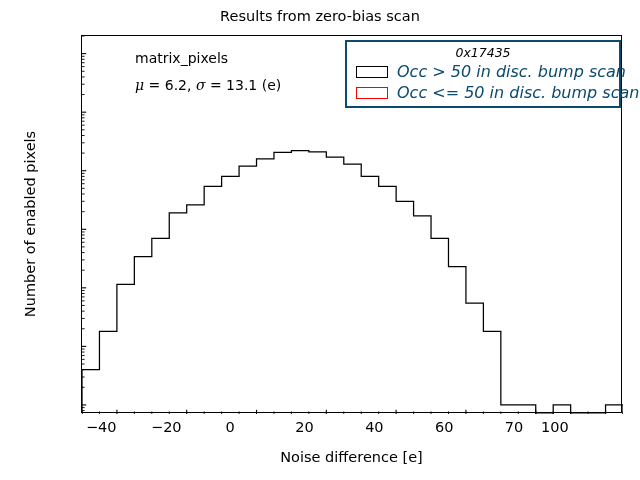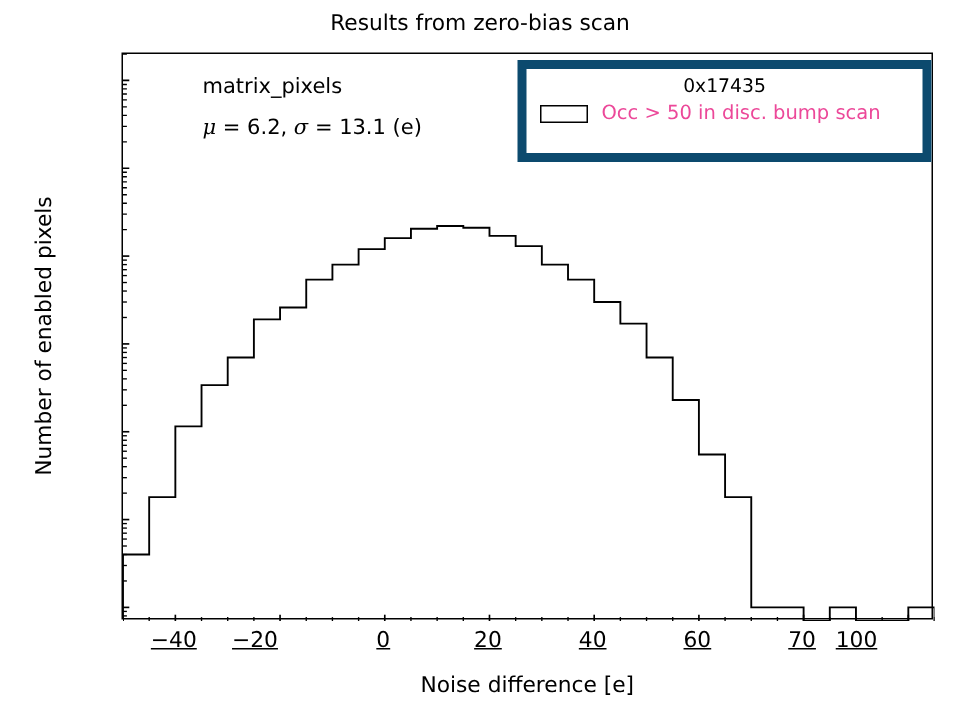--- a/index.html
+++ b/index.html
@@ -6,31 +6,31 @@
   body{width:640px;height:480px;background:#ffffff;font-family:"DejaVu Sans","Liberation Sans",sans-serif;overflow:hidden;}
   #fig{position:relative;width:516px;height:480px;}
 
   .title{position:absolute;left:0;top:8px;width:640px;text-align:center;font-size:14.5px;color:#000;}
 
   .axes{position:absolute;left:81px;top:35px;width:541px;height:378px;border:1.05px solid #000;box-sizing:border-box;}
   .plotsvg{position:absolute;left:0;top:0;}
 
   .ylabel{position:absolute;transform-origin:0 0;transform:rotate(-90deg);font-size:14.5px;color:#000;white-space:nowrap;}
   .xlabel{position:absolute;left:81px;top:449px;width:541px;text-align:center;font-size:14.5px;color:#000;}
-  .xtick{position:absolute;font-size:14.5px;color:#000;text-align:center;white-space:nowrap;text-decoration:underline;}
+  .xtick{position:absolute;font-size:14.5px;color:#000;white-space:nowrap;}
 
   .annot{position:absolute;font-size:14px;color:#000;white-space:nowrap;margin-left:44px;}
   .annot .it{font-style:italic;font-family:"DejaVu Serif","Liberation Serif",serif;}
 
-  .legend{position:absolute;left:345px;top:40px;width:276px;height:68px;border:6px solid #0c4a6e;background:#fff;box-sizing:border-box;}
+  .legend{position:absolute;left:345px;top:40px;width:276px;height:68px;border:2px solid #0c4a6e;background:#fff;box-sizing:border-box;font-style:italic;}
   .legend-title{text-align:center;font-size:12.5px;color:#000;margin-top:3px;line-height:16px;}
   .legend-row{display:flex;align-items:center;height:21px;padding-left:9px;}
   .legend-swatch{width:32px;height:12px;border:1.3px solid #000;background:#fff;box-sizing:border-box;margin-right:9px;flex:0 0 auto;}
   .legend-swatch.red{border-color:#ff0000;}
-  .legend-text{font-size:13px;color:#ec4899;white-space:nowrap;}
+  .legend-text{font-size:16px;color:#0c4a6e;white-space:nowrap;}
 </style>
 </head>
 <body>
 
 <div id="fig">
 
   <div class="title">Results from zero-bias scan</div>
 
   <div class="ylabel" id="ylabel" style="left: 22px; top: 224px; transform: rotate(-90deg) translate(-50%, 0px);">Number of enabled pixels</div>
 
@@ -126,35 +126,39 @@
         <line x1="488.64516129032256" y1="378" x2="488.64516129032256" y2="375.4" stroke="#000" stroke-width="0.9"></line>
         <line x1="506.09677419354836" y1="378" x2="506.09677419354836" y2="375.4" stroke="#000" stroke-width="0.9"></line>
         <line x1="541" y1="378" x2="541" y2="375.4" stroke="#000" stroke-width="0.9"></line>
         <path d="M 0 378 L 0 333.67926992381314 L 17.451612903225804 333.67926992381314 L 17.451612903225804 295.43315272442106 L 34.90322580645161 295.43315272442106 L 34.90322580645161 248.2748526035246 L 52.354838709677416 248.2748526035246 L 52.354838709677416 220.71024253470648 L 69.80645161290322 220.71024253470648 L 69.80645161290322 202.34759105420676 L 87.25806451612902 202.34759105420676 L 87.25806451612902 176.95670974367366 L 104.70967741935483 176.95670974367366 L 104.70967741935483 168.9809341737749 L 122.16129032258064 168.9809341737749 L 122.16129032258064 150.39571417697618 L 139.61290322580643 150.39571417697618 L 139.61290322580643 140.40131301024658 L 157.06451612903226 140.40131301024658 L 157.06451612903226 130.0910283944372 L 174.51612903225805 130.0910283944372 L 174.51612903225805 122.77576504247321 L 191.96774193548387 122.77576504247321 L 191.96774193548387 116.47371503410369 L 209.41935483870967 116.47371503410369 L 209.41935483870967 114.67803101026976 L 226.8709677419355 114.67803101026976 L 226.8709677419355 115.86095548869298 L 244.32258064516128 115.86095548869298 L 244.32258064516128 121.23418453861763 L 261.77419354838713 121.23418453861763 L 261.77419354838713 128.0556791596171 L 279.22580645161287 128.0556791596171 L 279.22580645161287 140.40131301024658 L 296.67741935483866 140.40131301024658 L 296.67741935483866 150.39571417697618 L 314.1290322580645 150.39571417697618 L 314.1290322580645 165.34212432998385 L 331.5806451612903 165.34212432998385 L 331.5806451612903 179.7849875205487 L 349.0322580645161 179.7849875205487 L 349.0322580645161 202.34759105420676 L 366.4838709677419 202.34759105420676 L 366.4838709677419 230.64930463575126 L 383.93548387096774 230.64930463575126 L 383.93548387096774 267.0307329096786 L 401.38709677419354 267.0307329096786 L 401.38709677419354 295.43315272442106 L 418.83870967741933 295.43315272442106 L 418.83870967741933 368.93036585935977 L 436.2903225806451 368.93036585935977 L 436.2903225806451 368.93036585935977 L 453.741935483871 368.93036585935977 L 453.741935483871 378 L 471.19354838709677 378 L 471.19354838709677 368.93036585935977 L 488.64516129032256 368.93036585935977 L 488.64516129032256 378 L 506.09677419354836 378 L 506.09677419354836 378 L 523.5483870967743 378 L 523.5483870967743 368.93036585935977 L 541 368.93036585935977 L 541 378" fill="none" stroke="#000000" stroke-width="1.25" stroke-linejoin="miter"></path>
       </svg>
   </div>
 
   <div id="yticks"></div>
   <div id="xticks">
       <div class="xtick" style="left: 85.9032px; width: 60px; top: 419px;">−40</div>
-      <div class="xtick" style="left: 140px; width: 60px; top: 419px;">−20</div>
+      <div class="xtick" style="left: 151px; width: 60px; top: 419px;">−20</div>
       <div class="xtick" style="left: 225.516px; width: 60px; top: 419px;">0</div>
       <div class="xtick" style="left: 295.323px; width: 60px; top: 419px;">20</div>
       <div class="xtick" style="left: 365.129px; width: 60px; top: 419px;">40</div>
       <div class="xtick" style="left: 434.935px; width: 60px; top: 419px;">60</div>
       <div class="xtick" style="left: 504.742px; width: 60px; top: 419px;">70</div>
       <div class="xtick" style="left: 541px; width: 60px; top: 419px;">100</div>
     </div>
 
   <div class="annot" style="left:91px;top:50px;">matrix_pixels</div>
   <div class="annot" style="left:91px;top:77px;"><span class="it">μ</span><span> = 6.2, </span><span class="it">σ</span><span> = 13.1 (e)</span></div>
 
   <div class="xlabel">Noise difference [e]</div>
 
   <div class="legend">
     <div class="legend-title">0x17435</div>
     <div class="legend-row">
       <span class="legend-swatch"></span>
       <span class="legend-text">Occ &gt; 50 in disc. bump scan</span>
     </div>
+    <div class="legend-row">
+      <span class="legend-swatch red"></span>
+      <span class="legend-text">Occ &lt;= 50 in disc. bump scan</span>
+    </div>
   </div>
 
 </div>
 
 </body></html>

